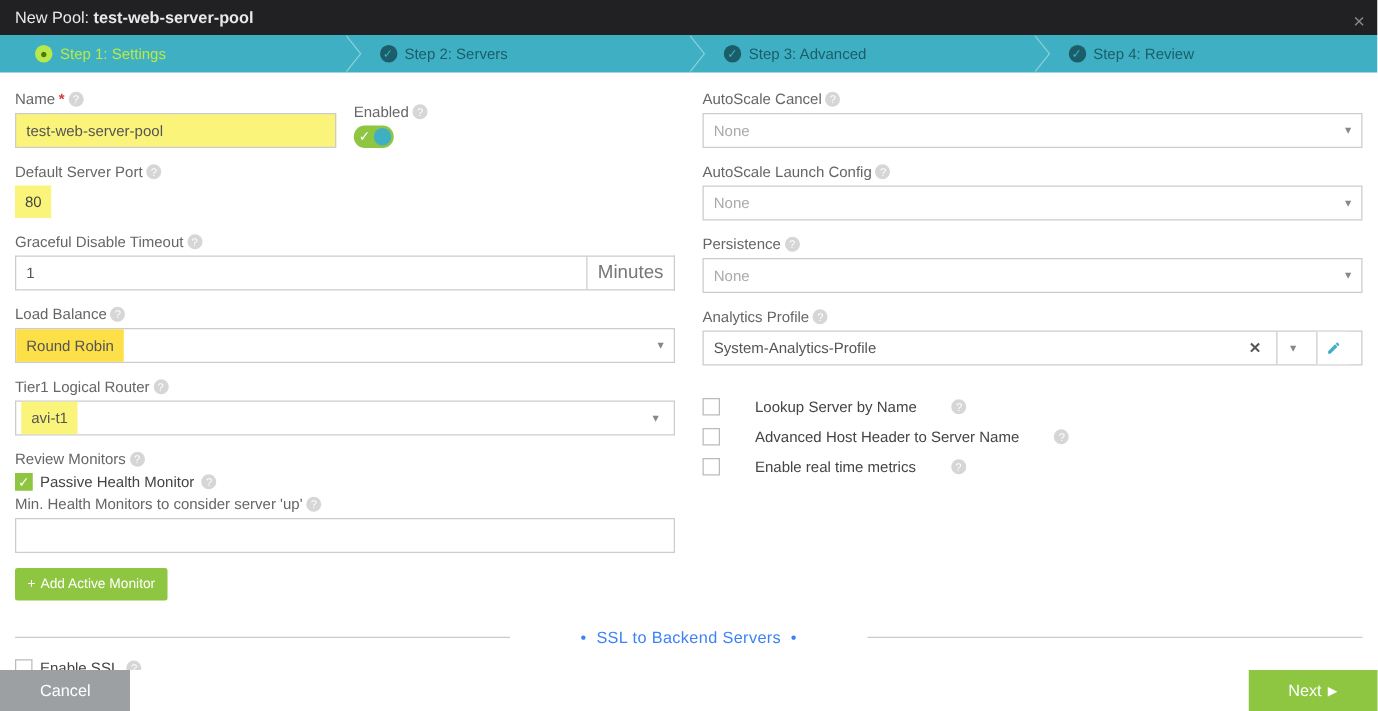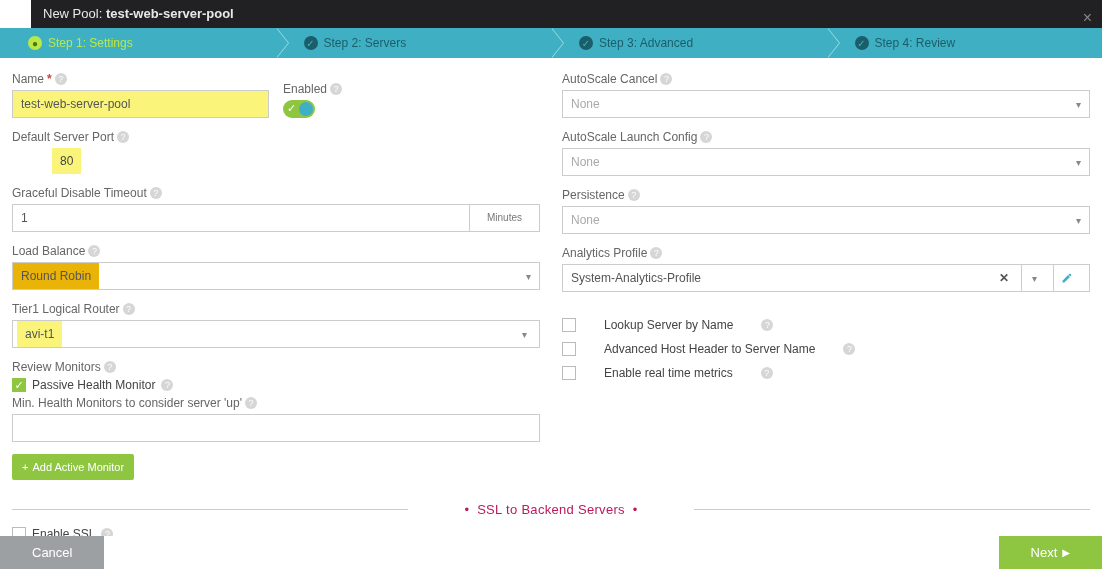--- a/index.html
+++ b/index.html
@@ -1,18 +1,18 @@
 <!DOCTYPE html>
 <html><head>
 <meta charset="utf-8">
 <style>
   * { box-sizing: border-box; margin: 0; padding: 0; font-family: Arial, Helvetica, sans-serif; }
   body { width: 1102px; height: 569px; background: #fff; font-size: 12px; color: #444; overflow: hidden; }
 
-  .titlebar { background: #212124; color: #e8e8e8; height: 28px; line-height: 28px; padding: 0 12px; font-size: 13px; position: relative; margin-left: 31px; }
+  .titlebar { background: #212124; color: #e8e8e8; height: 28px; line-height: 28px; padding: 0 12px; font-size: 13px; position: relative; }
   .titlebar .tlabel { font-weight: 400; }
   .titlebar .tname { font-weight: 600; }
   .titlebar .close { position: absolute; right: 10px; top: 4px; color: #888; cursor: pointer; font-size: 16px; }
 
   .stepbar { background: #3fb0c3; height: 30px; display: flex; align-items: stretch; font-size: 12px; }
   .step { display: flex; align-items: center; position: relative; padding: 0 20px 0 28px; color: #1b5e6a; flex: 1; }
   .step-arrow { position:absolute; right:-12px; top:0; width:0; height:0;
     border-left:12px solid #3fb0c3; border-top:15px solid transparent; border-bottom:15px solid transparent;
     filter: drop-shadow(1px 0 0 rgba(255,255,255,.5)); z-index:1;}
   .step.active { color: #b9e84a; }
@@ -39,41 +39,41 @@
 
   .name-row { display:flex; align-items:flex-end; gap:14px;}
   .name-row .field { flex:1; }
   .enabled-wrap { width:60px; }
   .toggle { width:32px; height:18px; border-radius:10px; background:#8ec641; position:relative; cursor:pointer;}
   .toggle .knob { position:absolute; right:2px; top:2px; width:14px; height:14px; border-radius:50%; background:#3fb0c3;}
   .toggle .chk { position:absolute; left:4px; top:2px; color:#fff; font-size:11px;}
 
   .unit-row { display:flex; }
   .unit-row input { flex:1; }
-  .unit-row .unit { width:70px; border:1px solid #ccc; border-left:none; height:28px; line-height:26px; text-align:center; color:#777; font-size:10px;}
+  .unit-row .unit { width:70px; border:1px solid #ccc; border-left:none; height:28px; line-height:26px; text-align:center; color:#777; font-size:15px;}
 
   .sel { display:flex; align-items:center; justify-content:space-between; cursor:pointer; }
   .sel .caret, .combo .caret { color:#888; font-size:10px; }
   .sel.placeholder .stext { color:#aaa; }
 
   .combo { display:flex; align-items:center; gap:6px; padding-right:10px; }
   .combo .ctext { flex:1; }
   .combo .xbtn { color:#555; font-weight:bold; padding:0 6px; cursor:pointer; }
   .combo .cbox { width:26px; height:26px; border-left:1px solid #ccc; display:flex; align-items:center; justify-content:center; }
   .combo .edit { background:#fff; color:#3fb0c3; }
   .combo .edit svg { width:12px; height:12px; }
 
   .chkrow { display:flex; align-items:center; gap:6px; margin-bottom:4px; margin-top:2px;}
   .cbox-sq { width:14px; height:14px; border:1px solid #bbb; display:inline-flex; align-items:center; justify-content:center;
     background:#fff; cursor:pointer; font-size:11px; color:#fff;}
   .cbox-sq.checked { background:#8ec641; border-color:#8ec641; color:#fff; }
 
   .addbtn { background:#8ec641; color:#fff; border:none; height:26px; padding:0 10px; font-size:11px; border-radius:2px; cursor:pointer; display:inline-flex; align-items:center; gap:4px;}
 
-  .divider-title { display:flex; align-items:center; margin:22px 0 10px; color:#be185d; font-size:13px;gap:44px;}
+  .divider-title { display:flex; align-items:center; margin:22px 0 10px; color:#3b82f6; font-size:13px;gap:44px;}
   .divider-title .ln { flex:1; height:1px; background:#ccc; }
   .divider-title .dtxt { padding:0 12px; letter-spacing:.3px;}
 
   .rt-checks .chkrow { margin-bottom:10px;gap:28px; }
 
   .footer { position:fixed; bottom:0; left:0; width:1102px; height:33px; display:flex; justify-content:space-between; align-items:stretch; background:#fff;}
   .btn { border:none; color:#fff; font-size:13px; padding:0 32px; cursor:pointer; display:inline-flex; align-items:center; gap:5px;}
   .btn.cancel { background:#9da0a3; }
   .btn.next { background:#8ec641; }
   .btn.next .ar { font-size:10px; }
@@ -134,42 +134,42 @@
           </div>
         </div>
       </div>
 
       <div class="field">
         <div class="flabel">
           <span>Default Server Port</span>
           <span class="help">?</span>
         </div>
         <div class="tinput hl-partial" style="padding:0;">
-          <span class="hlspan" style="padding:0 8px;margin-left:40px;">80</span>
+          <span class="hlspan" style="padding:0 8px;">80</span>
         </div>
       </div>
 
       <div class="field">
         <div class="flabel">
           <span>Graceful Disable Timeout</span>
           <span class="help">?</span>
         </div>
         <div class="unit-row">
           <input type="text" class="tinput" value="1" style="">
           <div class="unit">Minutes</div>
         </div>
       </div>
 
       <div class="field">
         <div class="flabel">
           <span>Load Balance</span>
           <span class="help">?</span>
         </div>
         <div class="sel" style="padding:0;">
-          <span class="hlspan" style="padding:0 8px;line-height:26px;background:#eab308;">Round Robin</span>
+          <span class="hlspan" style="padding:0 8px;line-height:26px;background:#fde047;">Round Robin</span>
           <span class="caret" style="padding-right:8px;">▾</span>
         </div>
       </div>
 
       <div class="field">
         <div class="flabel">
           <span>Tier1 Logical Router</span>
           <span class="help">?</span>
         </div>
         <div class="sel" style="padding:4px;">

